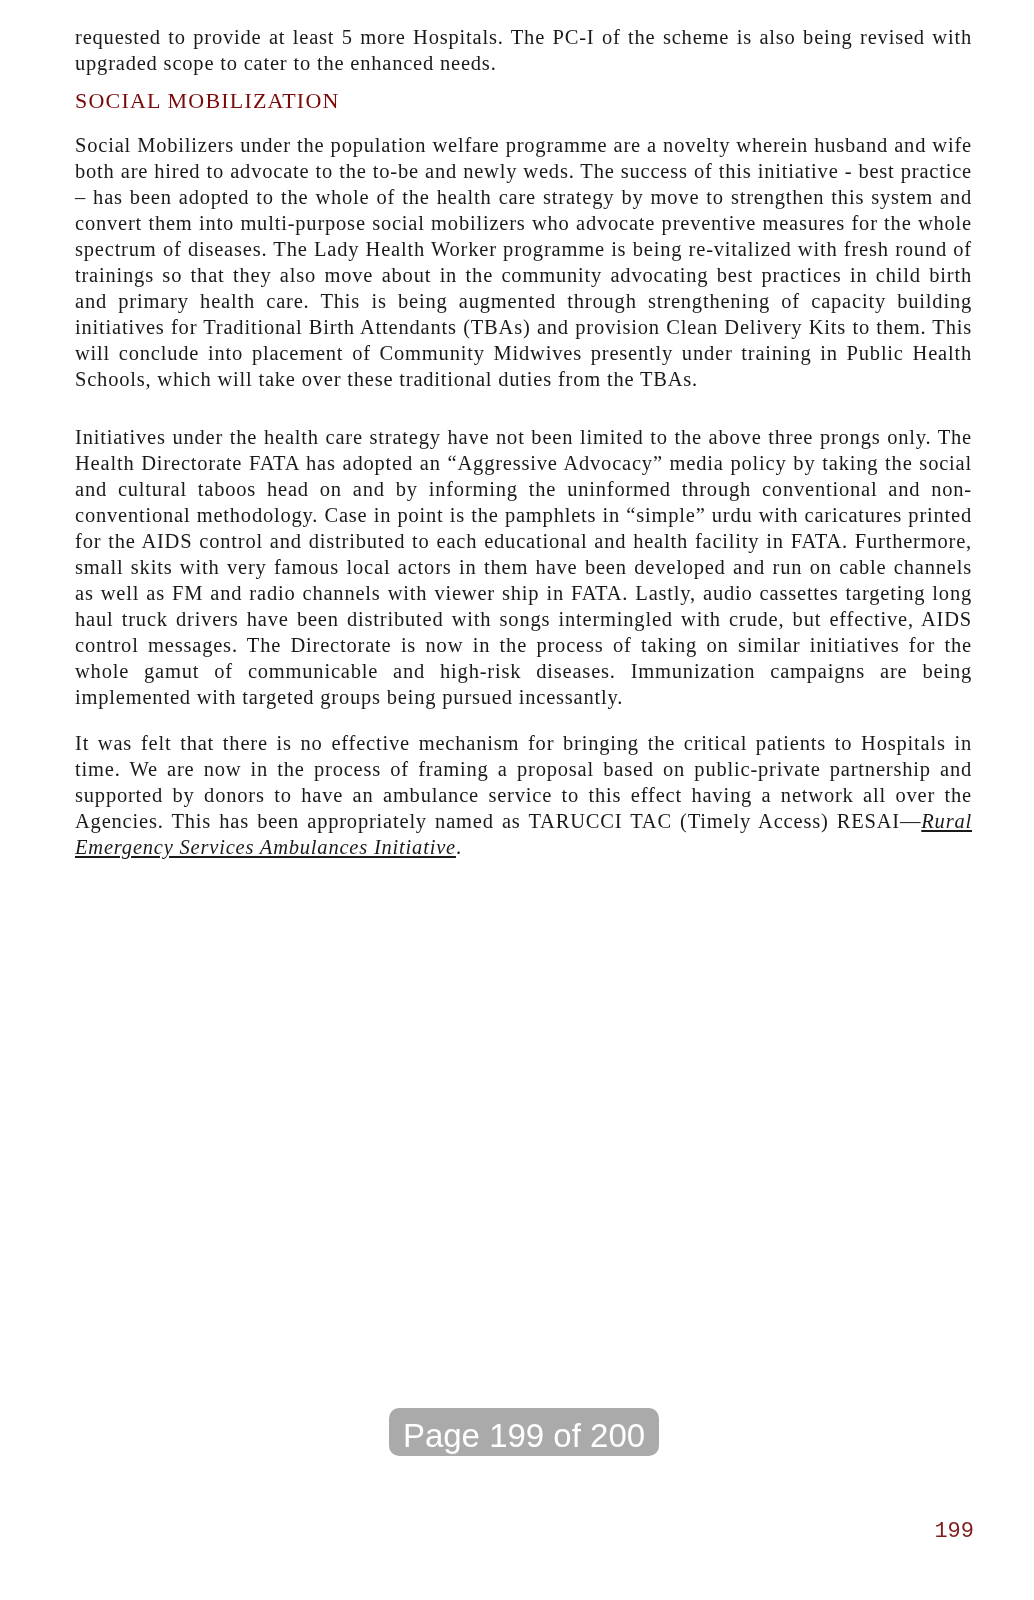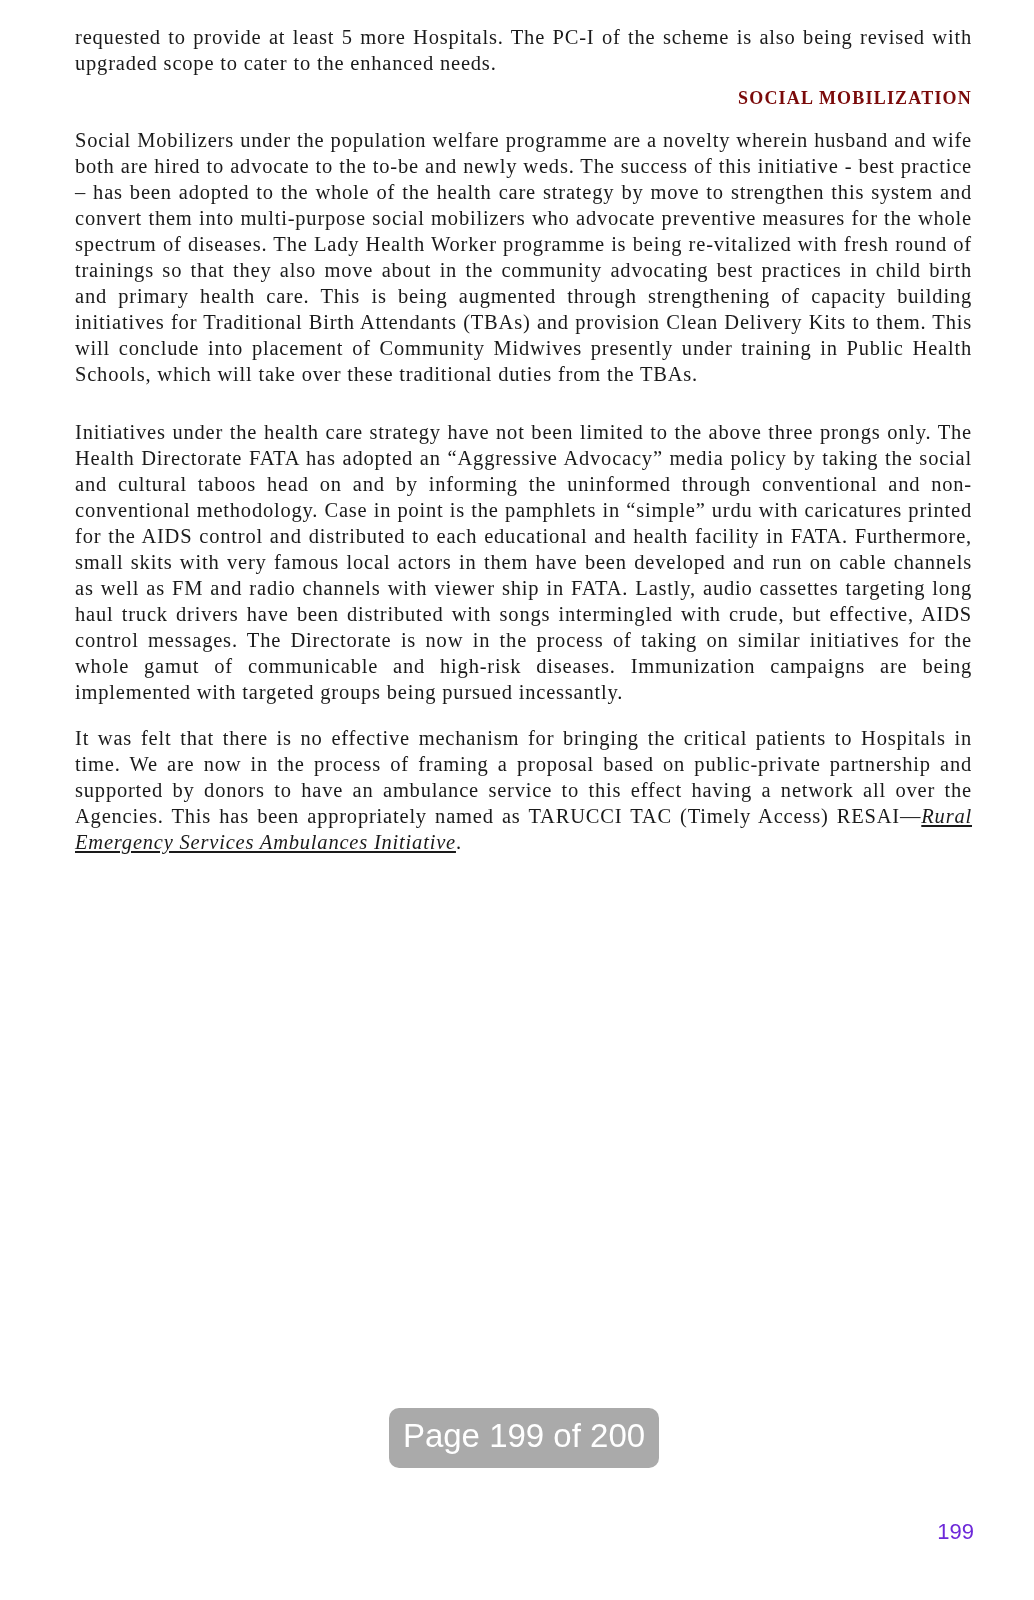--- a/index.html
+++ b/index.html
@@ -10,41 +10,40 @@
   }
   .page-content {
     position: absolute; left: 75px; top: 24px; width: 897px;
   }
   .para {
     margin: 0; font-size: 20.5px; line-height: 26px;
     text-align: justify; letter-spacing: 0.8px;
     font-family: "Liberation Serif", serif;
   }
   .heading {
-    margin: 0; color: #7a0a0a; font-weight: bold;
-    font-size: 18px; letter-spacing: 1.2px;
+    margin: 0; color: #7a0a0a; font-weight: normal;
+    font-size: 22px; letter-spacing: 1.2px;
     font-family: "Liberation Serif", serif;
-    text-align: right;
   }
   #intro { margin-bottom: 12px; }
   #h-social { margin-bottom: 18px; }
   #p-social { margin-bottom: 32px; }
   #h-advocacy { margin-bottom: 18px; }
   #p-advocacy { margin-bottom: 20px; }
   #h-tarucci { margin-bottom: 18px; }
   .link-italic { font-style: italic; text-decoration: underline; }
   .page-indicator {
-    position: absolute; left: 389px; top: 1408px; width: 270px; height: 60px;
+    position: absolute; left: 389px; top: 1408px; width: 270px; height: 48px;
     background: #aaaaaa; border-radius: 10px;
     color: #ffffff; font-family: "Liberation Sans", sans-serif;
     font-size: 33px; line-height: 56px; text-align: center;
   }
   .page-number {
     position: absolute; right: 60px; top: 1519px;
-    font-family: Liberation Sans, sans-serif; font-size: 22px; color: #6d28d9;
+    font-family: Liberation Mono, monospace; font-size: 22px; color: #7f1d1d;
   }
 </style>
 </head>
 <body>
 
 <div class="page-content">
   <p class="para" id="intro">requested to provide at least 5 more Hospitals. The PC-I of the scheme is also being revised with upgraded scope to cater to the enhanced needs.</p>
 
   <h2 class="heading" id="h-social">SOCIAL MOBILIZATION</h2>
   <p class="para" id="p-social">Social Mobilizers under the population welfare programme are a novelty wherein husband and wife both are hired to advocate to the to-be and newly weds. The success of this initiative - best practice – has been adopted to the whole of the health care strategy by move to strengthen this system and convert them into multi-purpose social mobilizers who advocate preventive measures for the whole spectrum of diseases. The Lady Health Worker programme is being re-vitalized with fresh round of trainings so that they also move about in the community advocating best practices in child birth and primary health care. This is being augmented through strengthening of capacity building initiatives for Traditional Birth Attendants (TBAs) and provision Clean Delivery Kits to them. This will conclude into placement of Community Midwives presently under training in Public Health Schools, which will take over these traditional duties from the TBAs.</p>

